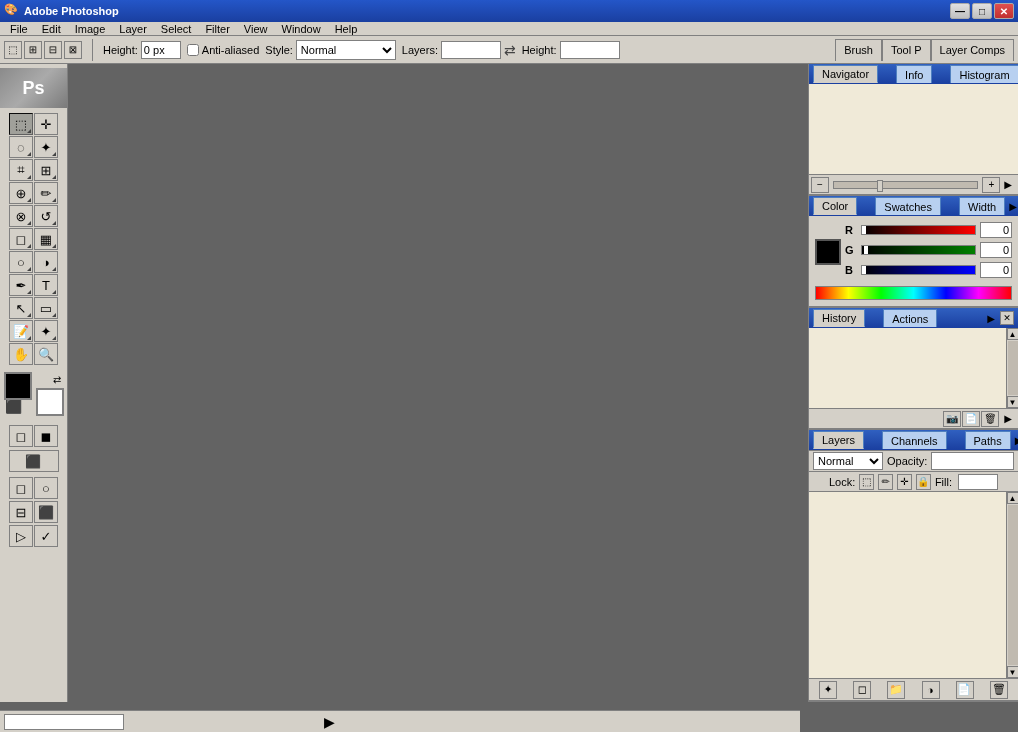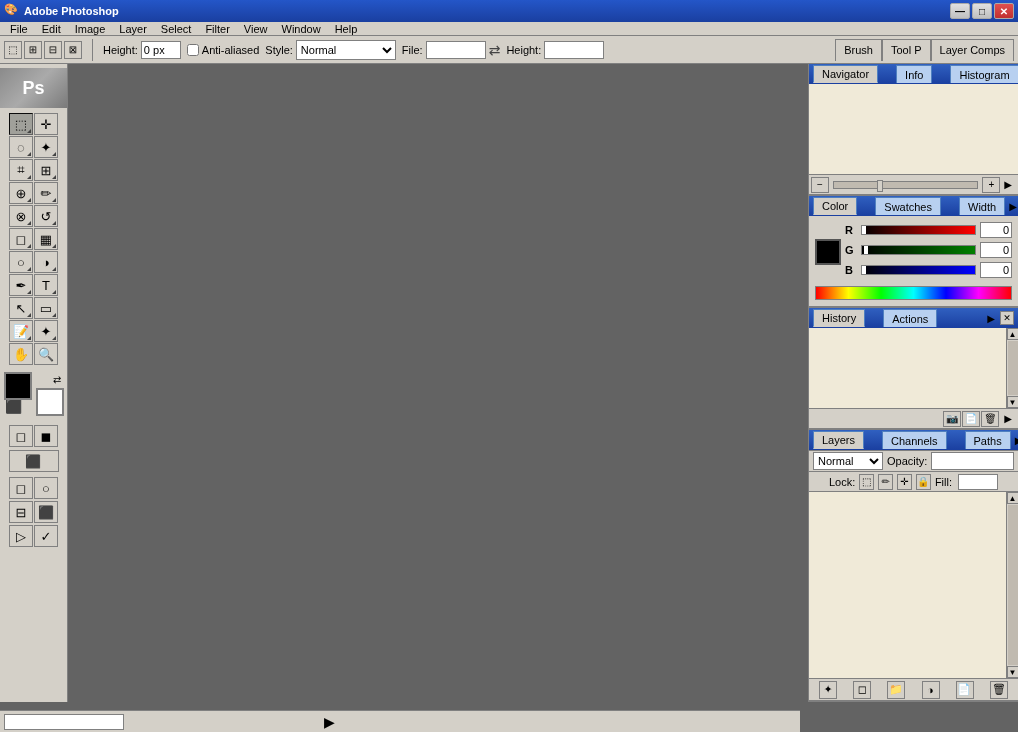--- a/index.html
+++ b/index.html
@@ -304,21 +304,21 @@
   </div>
   <div class="options-group">
     <span class="options-label">Style:</span>
     <select class="options-select">
       <option>Normal</option>
       <option>Fixed Aspect Ratio</option>
       <option>Fixed Size</option>
     </select>
   </div>
   <div class="options-group">
-    <span class="w-label">File:</span>
+    <span class="w-label">Layers:</span>
     <input class="w-input" value="" style="">
     <button class="swap-btn">⇄</button>
   </div>
   <div class="options-group">
     <span class="h-label">Height:</span>
     <input class="h-input" value="" style="">
   </div>
   <div class="options-right">
     <div class="options-tab">Brush</div>
     <div class="options-tab">Tool P</div>

